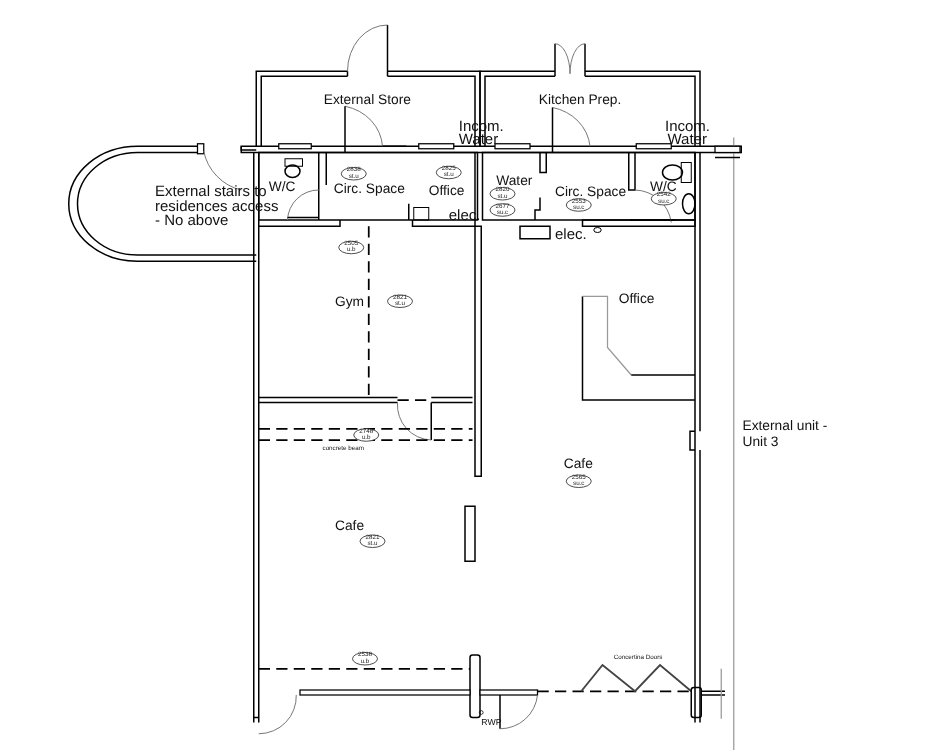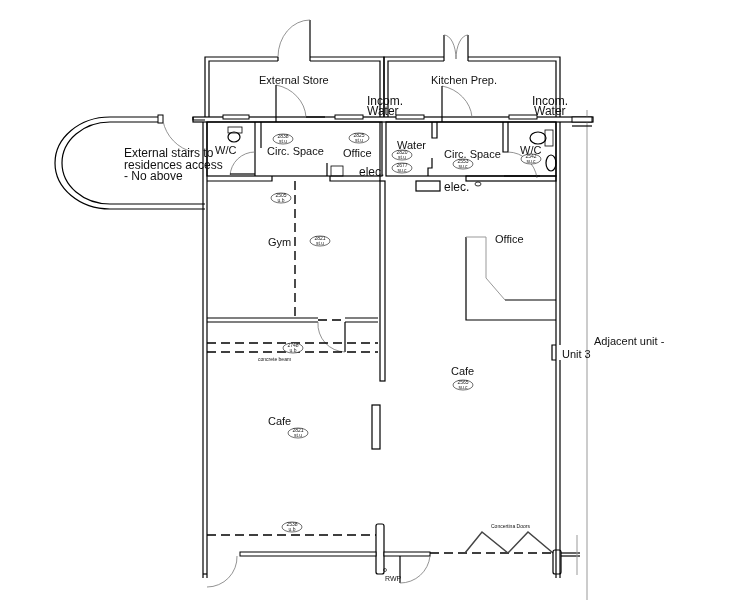--- a/index.html
+++ b/index.html
@@ -158,22 +158,22 @@
 <div class="lbl sm" style="left:341px;top:106px">Water</div>
 <div class="lbl sm" style="left:506px;top:96px">Incom.</div>
 <div class="lbl sm" style="left:508px;top:106px">Water</div>
 <div class="lbl sm" style="left:333px;top:167px">elec.</div>
 <div class="lbl sm" style="left:418px;top:182px">elec.</div>
 
 <div class="lbl sm" style="left:98px;top:148px">External stairs to</div>
 <div class="lbl sm" style="left:98px;top:160px">residences access</div>
 <div class="lbl sm" style="left:98px;top:171px">- No above</div>
 
-<div class="lbl" style="left:594px;top:335px">Adjacent unit -</div>
-<div class="lbl" style="left:562px;top:348px">Unit 3</div>
+<div class="lbl" style="left:594px;top:335px">External unit -</div>
+<div class="lbl" style="left:594px;top:348px">Unit 3</div>
 
 <div class="lbl xs" style="left:258px;top:357px">concrete beam</div>
 <div class="lbl xs" style="left:491px;top:524px">Concertina Doors</div>
 <div class="lbl xs" style="left:385px;top:575px;font-size:7px;line-height:7px">RWP</div>
 
 <div class="tagtxt" style="left:273px;top:134px">2838</div>
 <div class="tagtxt" style="left:273px;top:139px">st.u</div>
 <div class="tagtxt" style="left:349px;top:133px">2825</div>
 <div class="tagtxt" style="left:349px;top:138px">st.u</div>
 <div class="tagtxt" style="left:392px;top:150px">2820</div>

